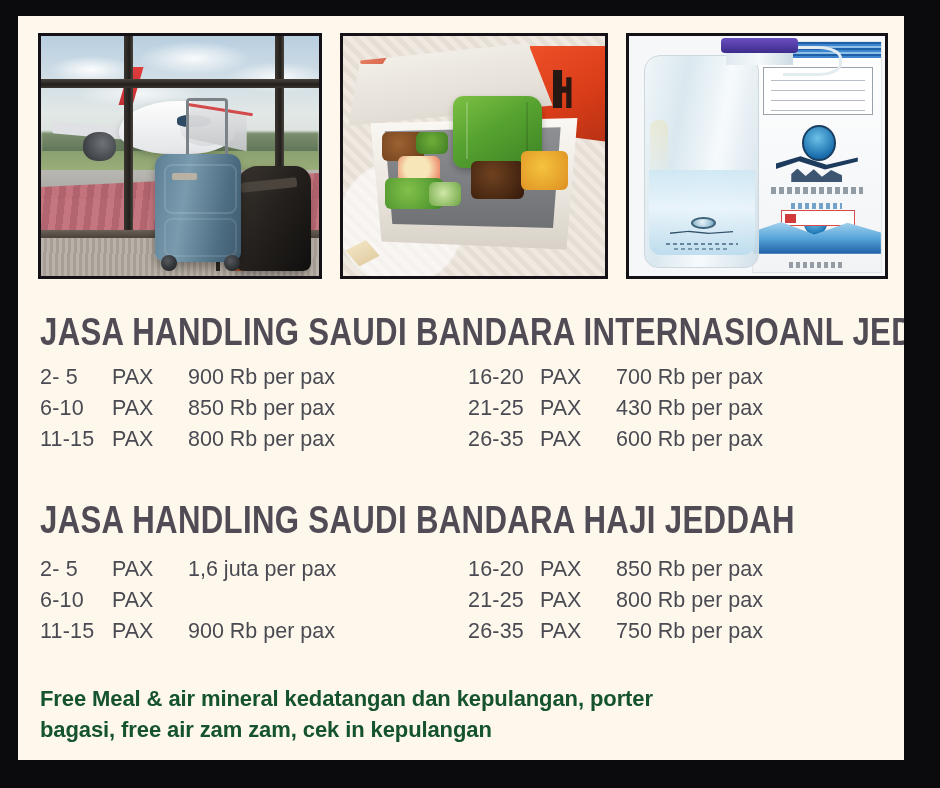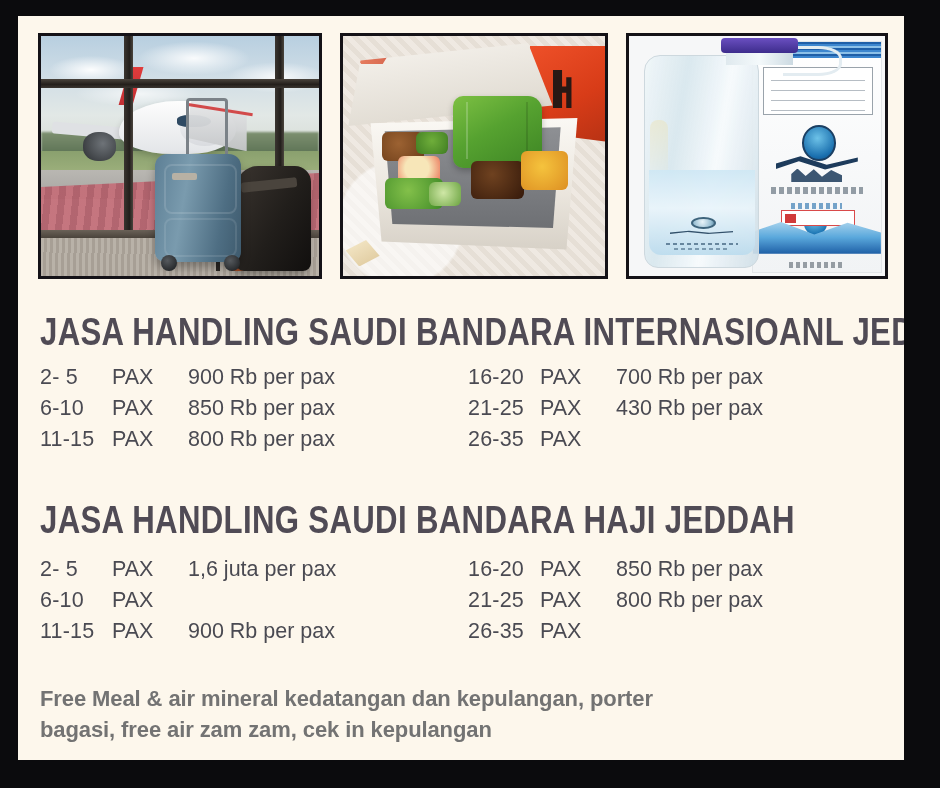--- a/index.html
+++ b/index.html
@@ -442,21 +442,21 @@
   }
   .pax { width: 76px; display: inline-block; }
   .price { display: inline-block; white-space: pre; }
 
   
   .footer {
     position: absolute;
     left: 22px;
     top: 667px;
     width: 820px;
-    color: #737373;
+    color: #14532d;
     font-size: 22px;
     font-weight: 700;
     line-height: 1.42;
     letter-spacing: -0.1px;
     white-space: pre-line;
   }
 </style>
 </head>
 <body>
 
@@ -587,20 +587,21 @@
       </div>
       <div class="prow">
         <div class="cell left">
           <span class="rng">11-15</span>
           <span class="pax">PAX</span>
           <span class="price">800 Rb per pax</span>
         </div>
         <div class="cell right">
           <span class="rng">26-35</span>
           <span class="pax">PAX</span>
+          <span class="price">600 Rb per pax</span>
         </div>
       </div>
     </div>
 
     <div class="head h2">JASA HANDLING SAUDI BANDARA HAJI JEDDAH</div>
 
     <div class="table t2">
       <div class="prow">
         <div class="cell left">
           <span class="rng">2- 5</span>
@@ -626,20 +627,21 @@
       </div>
       <div class="prow">
         <div class="cell left">
           <span class="rng">11-15</span>
           <span class="pax">PAX</span>
           <span class="price">900 Rb per pax</span>
         </div>
         <div class="cell right">
           <span class="rng">26-35</span>
           <span class="pax">PAX</span>
+          <span class="price">750 Rb per pax</span>
         </div>
       </div>
     </div>
 
     <div class="footer">Free Meal &amp; air mineral kedatangan dan  kepulangan, porter
 bagasi,  free air zam zam, cek in kepulangan</div>
 
   </div>
 </div>
 

